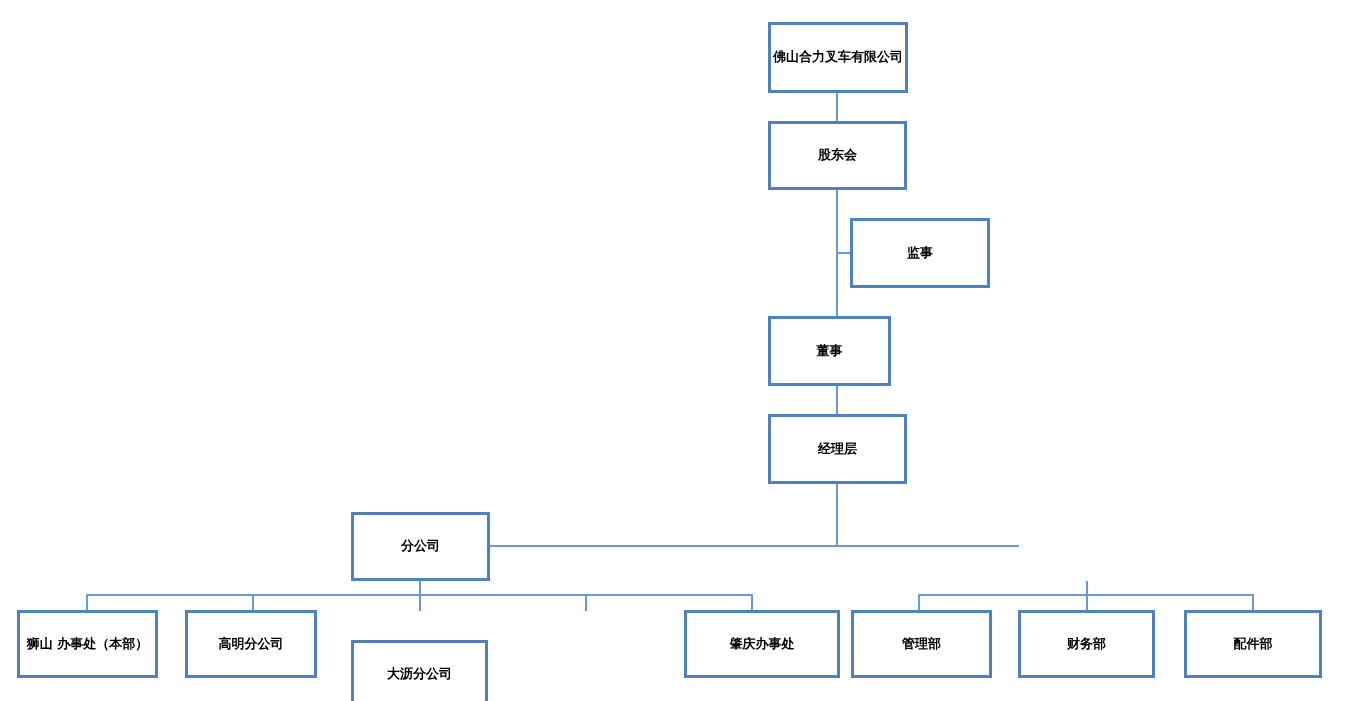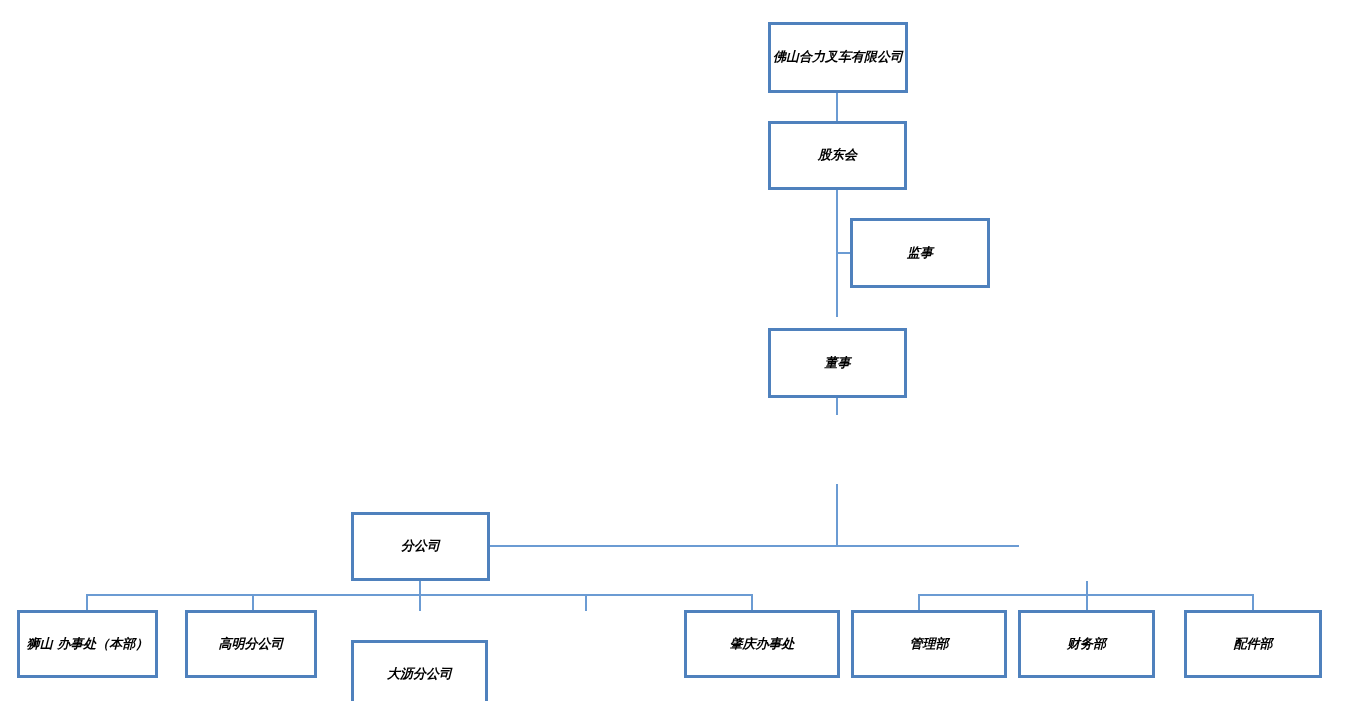--- a/index.html
+++ b/index.html
@@ -27,21 +27,20 @@
     display: flex;
     align-items: center;
     justify-content: center;
     text-align: center;
     font-size: 13px;
     font-weight: bold;
     color: var(--text);
     line-height: 1.3;
     padding: 2px;
     white-space: nowrap;
-    font-style: italic;
   }
   .conn {
     position: absolute;
     background: var(--connector);
   }
   .conn.v { width: 2px; }
   .conn.h { height: 2px; }
 </style>
 </head>
 <body>
@@ -72,43 +71,46 @@
   </div>
 
   <div class="node" style="left:850px;top:218px;width:140px;height:70px">
     <span>监事</span>
   </div>
 
   <div class="node" style="left:768px;top:121px;width:139px;height:69px">
     <span>股东会</span>
   </div>
 
-  <div class="node" style="left:768px;top:328px;width:139px;height:70px">
+  <div class="node" style="left:768px;top:316px;width:123px;height:70px">
     <span>董事</span>
   </div>
 
+  <div class="node" style="left:768px;top:414px;width:139px;height:70px">
+    <span>经理层</span>
+  </div>
 
   <div class="node" style="left:351px;top:512px;width:139px;height:69px">
     <span>分公司</span>
   </div>
 
   <div class="node" style="left:17px;top:610px;width:141px;height:68px">
     <span>狮山 办事处（本部）</span>
   </div>
   <div class="node" style="left:185px;top:610px;width:132px;height:68px">
     <span>高明分公司</span>
   </div>
   <div class="node" style="left:351px;top:640px;width:137px;height:68px">
     <span>大沥分公司</span>
   </div>
   <div class="node" style="left:684px;top:610px;width:156px;height:68px">
     <span>肇庆办事处</span>
   </div>
 
-  <div class="node" style="left:851px;top:610px;width:156px;height:68px">
+  <div class="node" style="left:851px;top:610px;width:141px;height:68px">
     <span>管理部</span>
   </div>
   <div class="node" style="left:1018px;top:610px;width:137px;height:68px">
     <span>财务部</span>
   </div>
   <div class="node" style="left:1184px;top:610px;width:138px;height:68px">
     <span>配件部</span>
   </div>
 
 </div>

